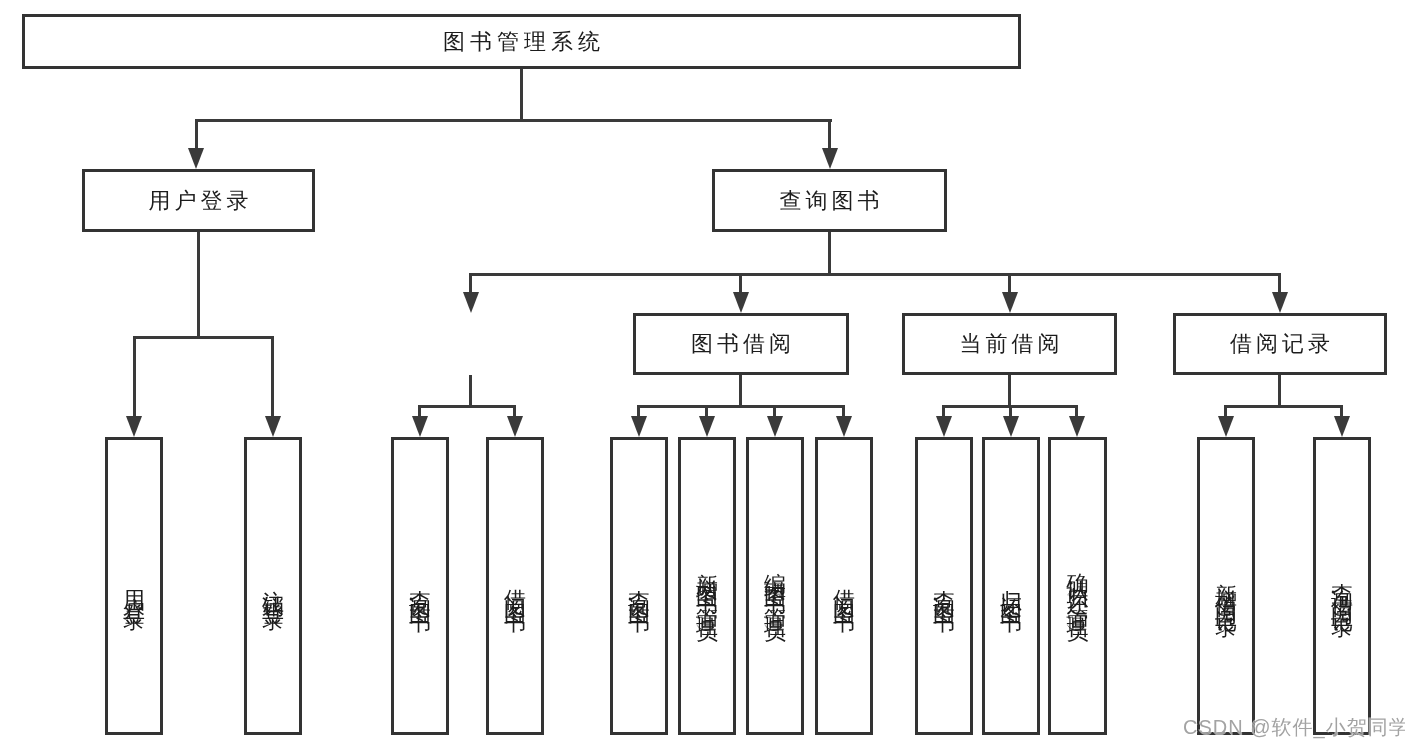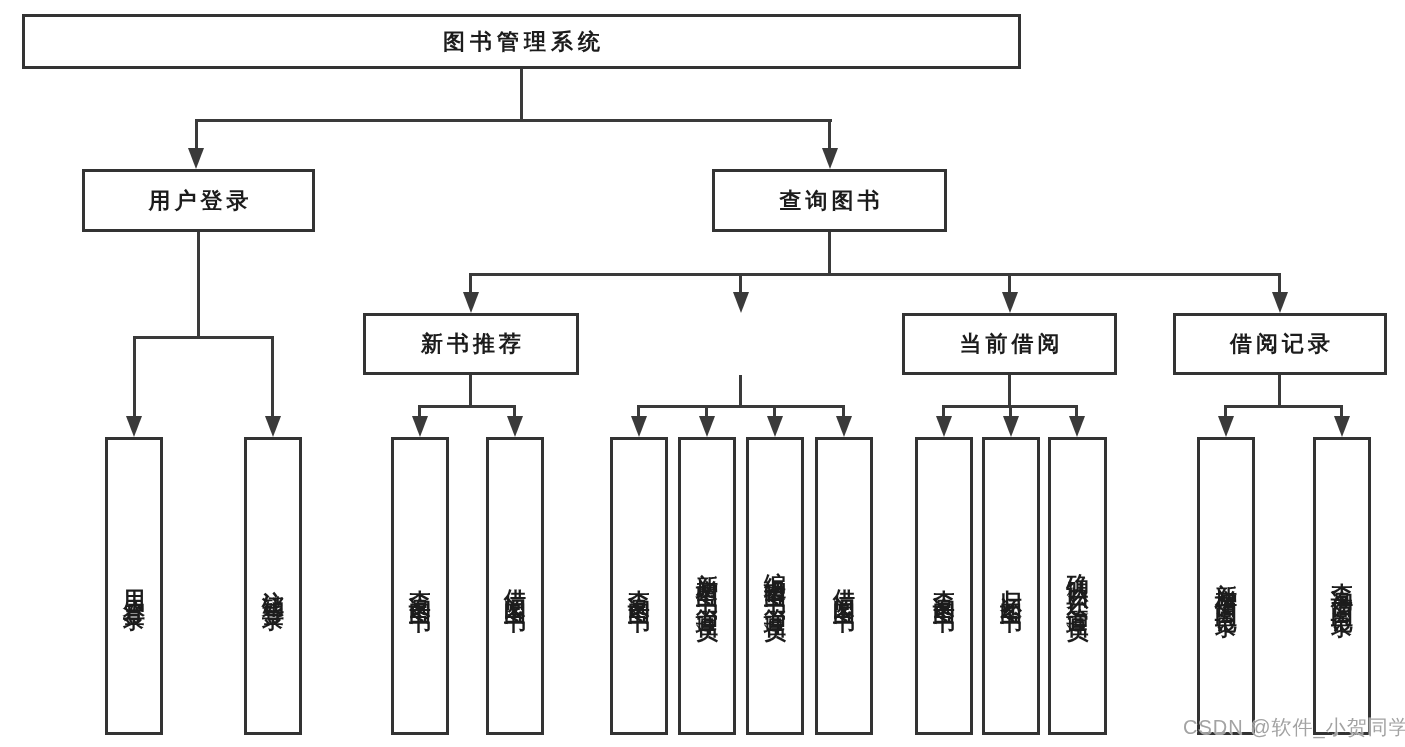--- a/index.html
+++ b/index.html
@@ -21,21 +21,20 @@
   .box {
     position: absolute;
     box-sizing: border-box;
     background: #ffffff;
     border: 3px solid var(--border);
     display: flex;
     align-items: center;
     justify-content: center;
     color: var(--text);
     font-size: 22px;
-    font-weight: bold;
   }
   .hbox { letter-spacing: 4px; padding-left: 4px; white-space: nowrap; }
   .rootbox { letter-spacing: 5px; padding-left: 5px; }
   .vbox {
     writing-mode: vertical-rl;
     text-orientation: mixed;
     letter-spacing: 7px;
     line-height: 1;
   }
   .vline { position: absolute; width: 3px; background: var(--line); }
@@ -87,21 +86,21 @@
   <div class="hline" style="left:469px; top:273px; width:812px;"></div>
   <div class="vline" style="left:469px; top:273px; height:21px;"></div>
   <div class="vline" style="left:739px; top:273px; height:21px;"></div>
   <div class="vline" style="left:1008px; top:273px; height:21px;"></div>
   <div class="vline" style="left:1278px; top:273px; height:21px;"></div>
   <div class="arrow" style="left:463px; top:292px;"></div>
   <div class="arrow" style="left:733px; top:292px;"></div>
   <div class="arrow" style="left:1002px; top:292px;"></div>
   <div class="arrow" style="left:1272px; top:292px;"></div>
 
-  <div class="box hbox" style="left:363px; top:313px; width:216px; height:62px;">新书推荐</div>
+  <div class="box hbox" style="left:633px; top:313px; width:216px; height:62px;">图书借阅</div>
   <div class="box hbox" style="left:1173px; top:313px; width:214px; height:62px;">借阅记录</div>
   <div class="box hbox" style="left:902px; top:313px; width:215px; height:62px;">当前借阅</div>
 
   <div class="vline" style="left:469px; top:375px; height:32px;"></div>
   <div class="hline" style="left:418px; top:405px; width:98px;"></div>
   <div class="vline" style="left:418px; top:405px; height:13px;"></div>
   <div class="vline" style="left:513px; top:405px; height:13px;"></div>
   <div class="arrow" style="left:412px; top:416px;"></div>
   <div class="arrow" style="left:507px; top:416px;"></div>
 

